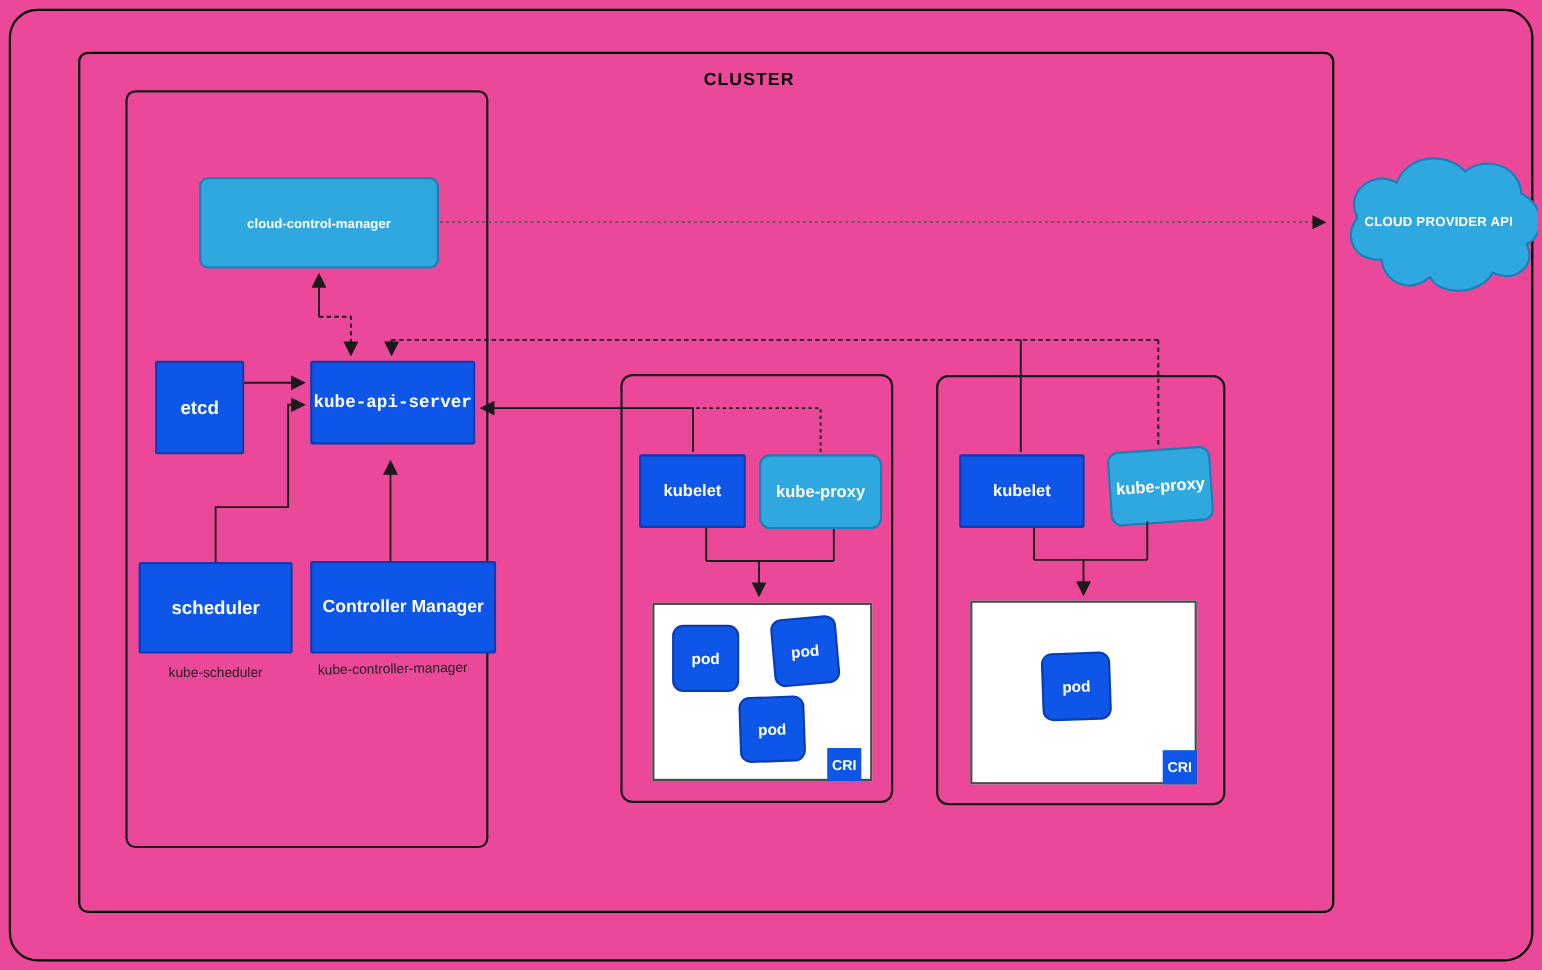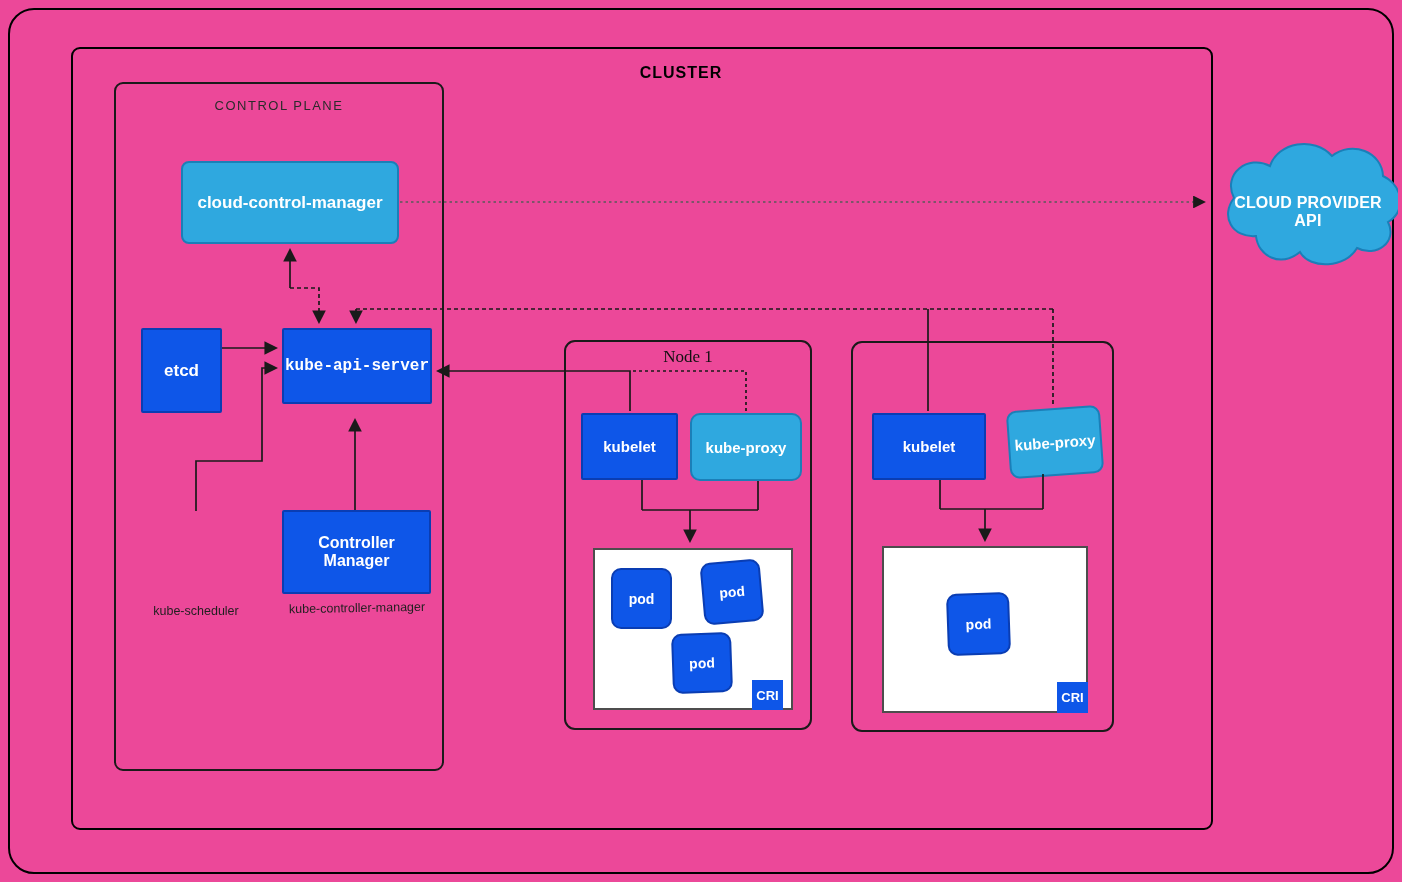--- a/index.html
+++ b/index.html
@@ -24,64 +24,63 @@
   .node-title{font-family:"Liberation Serif","DejaVu Serif",serif;font-size:17px;color:#111;text-align:center;}
   .node1-title{left:564px;top:347px;width:248px;}
   .node2-title{left:851px;top:350px;width:263px;}
   .caption{font-size:12.5px;color:#1f1f1f;text-align:center;}
   .cap-sched{left:126px;top:604px;width:140px;}
   .cap-cm{left:262px;top:601px;width:190px;transform:rotate(-1deg);}
   
   .box{display:flex;align-items:center;justify-content:center;color:#fff;font-weight:bold;text-align:center;}
   .dark{background:var(--dark-blue);border:2px solid var(--dark-blue-border);border-radius:2px;}
   .light{background:var(--light-blue);border:2px solid var(--light-blue-border);border-radius:10px;}
-  .ccm{left:181px;top:161px;width:218px;height:83px;font-size:17px;border-radius:8px;}
+  .ccm{left:181px;top:161px;width:218px;height:83px;font-size:12px;border-radius:8px;}
   .etcd{left:141px;top:328px;width:81px;height:85px;font-size:17px;}
   .api{left:282px;top:328px;width:150px;height:76px;font-size:16px;font-family:Liberation Mono, monospace;}
   .sched{left:126px;top:511px;width:140px;height:83px;font-size:17px;}
-  .cmgr{left:282px;top:510px;width:149px;height:84px;font-size:16px;}
+  .cmgr{left:282px;top:510px;width:169px;height:84px;font-size:16px;}
   .n1-kubelet{left:581px;top:413px;width:97px;height:67px;font-size:15px;}
   .n1-proxy{left:690px;top:413px;width:112px;height:68px;font-size:15px;}
   .n2-kubelet{left:872px;top:413px;width:114px;height:67px;font-size:15px;}
   .n2-proxy{left:1008px;top:408px;width:94px;height:68px;font-size:15px;transform:rotate(-4deg);}
   .pod{font-size:14px;border-radius:10px;}
   .n1-pod1{left:611px;top:568px;width:61px;height:61px;}
   .n1-pod2{left:702px;top:561px;width:60px;height:62px;transform:rotate(-5deg);}
   .n1-pod3{left:672px;top:633px;width:60px;height:60px;transform:rotate(-2deg);}
   .n2-pod1{left:947px;top:593px;width:63px;height:62px;transform:rotate(-2deg);}
   .cri{font-size:13px;border-radius:0;border:none;background:var(--dark-blue);}
   .n1-cri{left:752px;top:680px;width:31px;height:30px;}
   .n2-cri{left:1057px;top:682px;width:31px;height:31px;}
   
   .wires{left:0;top:0;width:1402px;height:882px;pointer-events:none;}
   
   .cloud-svg{left:1218px;top:136px;width:180px;height:136px;}
-  .cloud-label{left:1226px;top:194px;width:164px;text-align:center;color:#fff;font-weight:bold;font-size:16px;letter-spacing:0.2px;}
+  .cloud-label{left:1226px;top:194px;width:164px;text-align:center;color:#fff;font-weight:bold;font-size:12px;letter-spacing:0.2px;}
 </style>
 </head>
 <body>
 
 <div class="canvas">
 
   <div class="abs outer-frame"></div>
   <div class="abs cluster-frame"></div>
   <div class="abs cluster-title">CLUSTER</div>
 
   <div class="abs cp-frame"></div>
-  <div class="abs cp-title">CONTROL PLANE</div>
 
   <div class="abs box light ccm">cloud-control-manager</div>
   <div class="abs box dark etcd">etcd</div>
   <div class="abs box dark api">kube-api-server</div>
+  <div class="abs box dark sched">scheduler</div>
   <div class="abs box dark cmgr">Controller Manager</div>
   <div class="abs caption cap-sched">kube-scheduler</div>
   <div class="abs caption cap-cm">kube-controller-manager</div>
 
   <div class="abs node-frame node1-frame"></div>
-  <div class="abs node-title node1-title">Node 1</div>
   <div class="abs box dark n1-kubelet">kubelet</div>
   <div class="abs box light n1-proxy">kube-proxy</div>
   <div class="abs pods-frame n1-pods"></div>
   <div class="abs box dark pod n1-pod1">pod</div>
   <div class="abs box dark pod n1-pod2">pod</div>
   <div class="abs box dark pod n1-pod3">pod</div>
   <div class="abs box cri n1-cri">CRI</div>
 
   <div class="abs node-frame node2-frame"></div>
   <div class="abs box dark n2-kubelet">kubelet</div>

